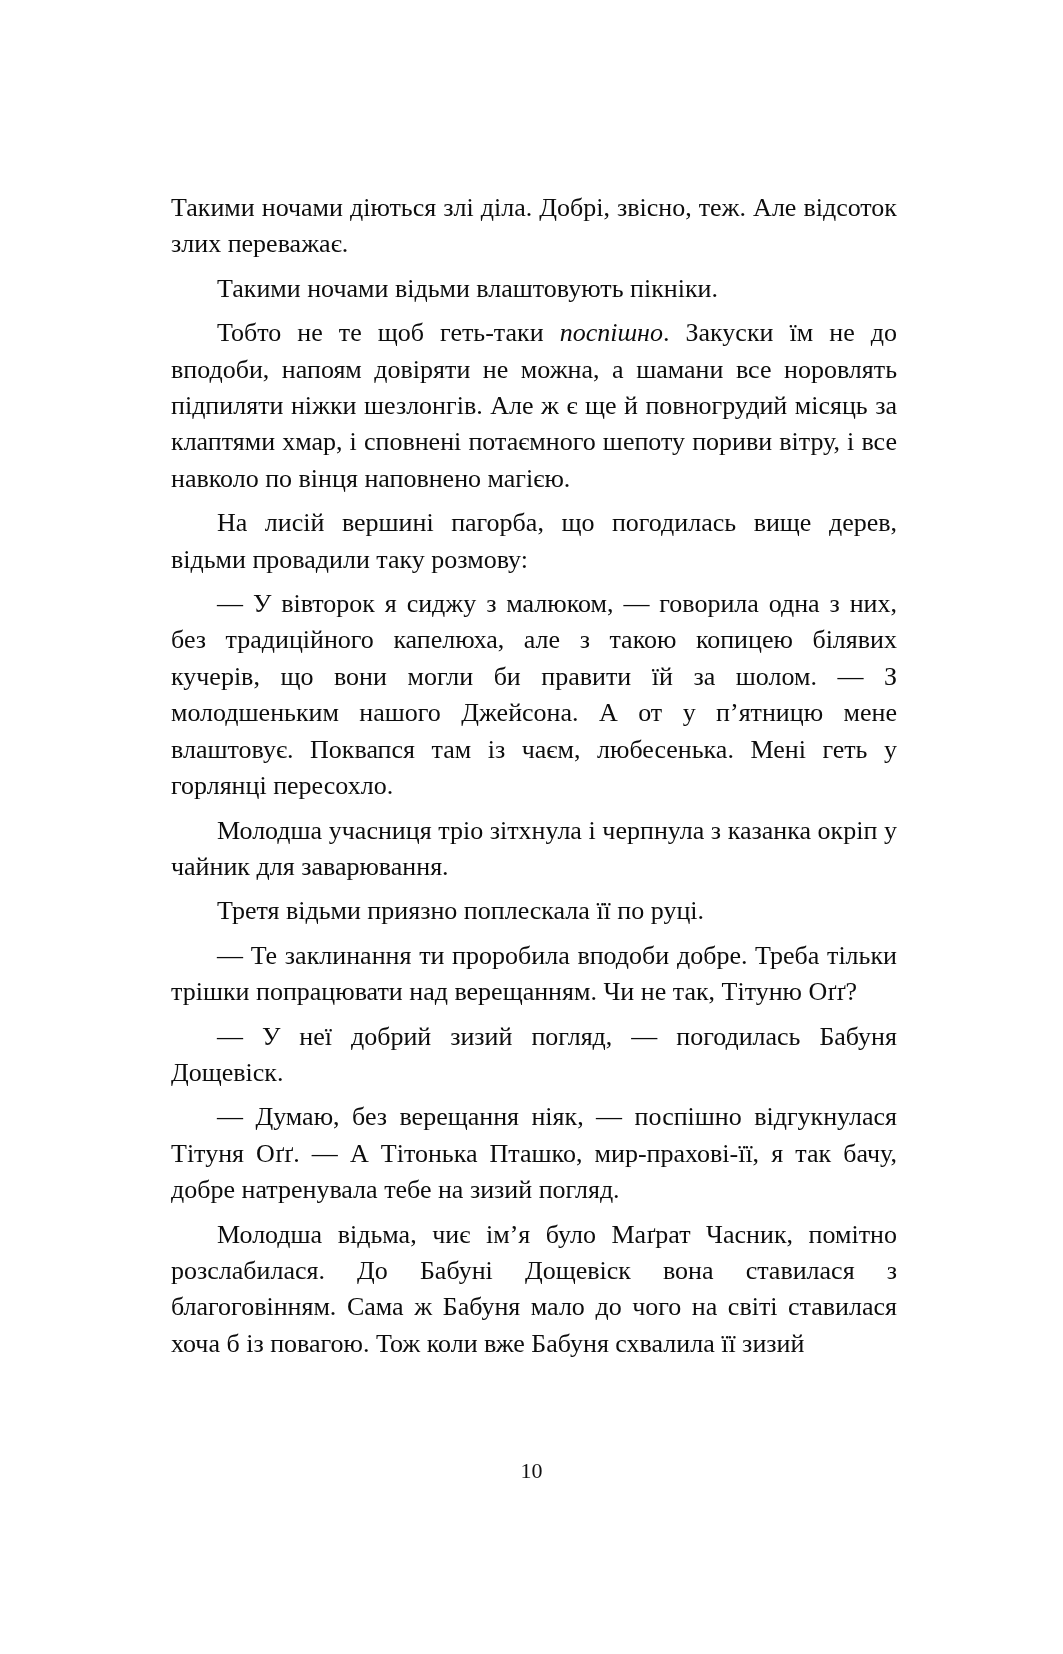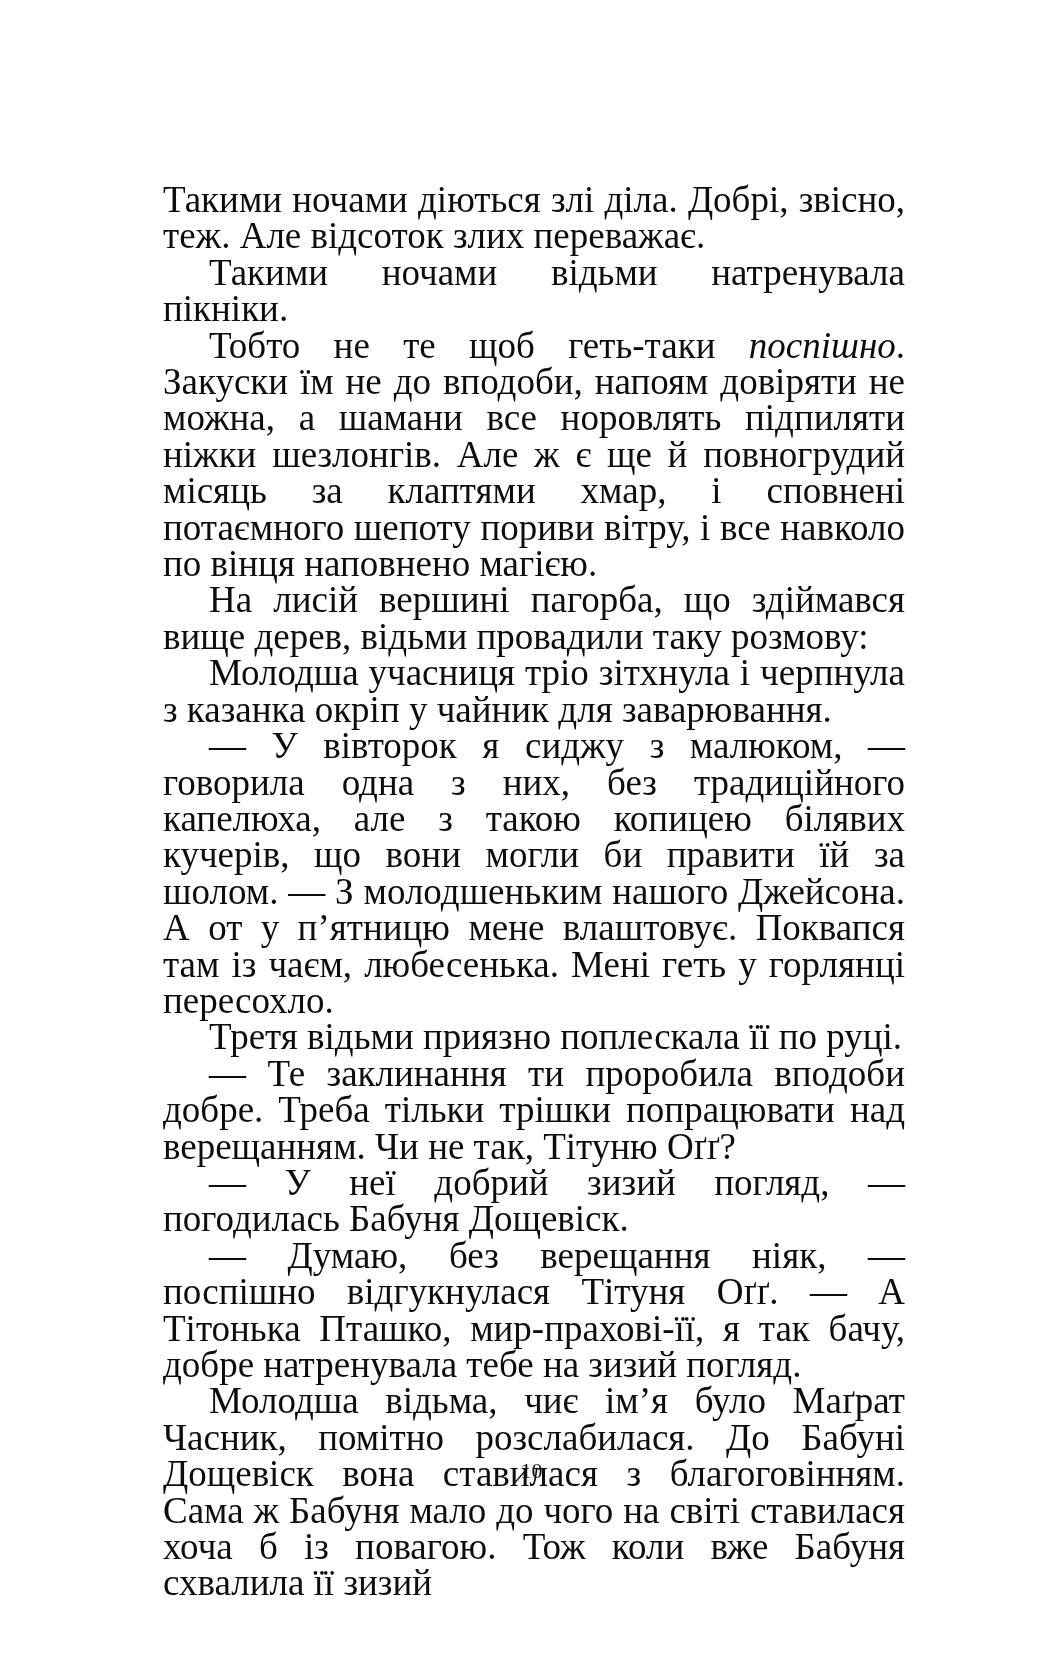--- a/index.html
+++ b/index.html
@@ -16,23 +16,23 @@
     background: #ffffff;
     overflow: hidden;
   }
   .textblock {
     position: absolute;
     left: 163px;
     top: 182px;
     width: 742px;
   }
   .para {
-    margin: 0;
+    margin: 8px;
     font-family: "Liberation Serif", "DejaVu Serif", serif;
-    font-size: 37px;
+    font-size: 26px;
     line-height: 36.4px;
     color: #0d0d0d;
     text-align: justify;
     text-justify: inter-word;
     hyphens: manual;
     -webkit-hyphens: manual;
     text-indent: 0;
     letter-spacing: 0.0px;
     word-spacing: 0.0px;
   }
@@ -54,25 +54,25 @@
     color: #111111;
   }
 </style>
 </head>
 <body>
 
 <div class="page">
 
   <div class="textblock">
     <p class="para">Такими ночами діються злі діла. Добрі, звісно, теж. Але відсоток злих переважає.</p>
-    <p class="para indent">Такими ночами відьми натренувала пікніки.</p>
+    <p class="para indent">Такими ночами відьми влаштовують пікніки.</p>
     <p class="para indent">Тобто не те щоб геть-таки <em>поспішно</em>. Закуски їм не до вподоби, напоям довіряти не можна, а шамани все норовлять підпиляти ніжки шезлонгів. Але ж є ще й повногрудий місяць за клаптями хмар, і сповнені потаємного шепоту пориви вітру, і все навколо по вінця наповнено магією.</p>
-    <p class="para indent">На лисій вершині пагорба, що здіймався вище дерев, відьми провадили таку розмову:</p>
+    <p class="para indent">На лисій вершині пагорба, що погодилась вище дерев, відьми провадили таку розмову:</p>
+    <p class="para indent">— У вівторок я сиджу з малюком, — говорила одна з них, без традиційного капелюха, але з такою копицею білявих кучерів, що вони могли би правити їй за шолом. — З молодшеньким нашого Джейсона. А от у п’ятницю мене влаштовує. Поквапся там із чаєм, любесенька. Мені геть у горлянці пересохло.</p>
     <p class="para indent">Молодша учасниця тріо зітхнула і черпнула з казанка окріп у чайник для заварювання.</p>
-    <p class="para indent">— У вівторок я сиджу з малюком, — говорила одна з них, без традиційного капелюха, але з такою копицею білявих кучерів, що вони могли би правити їй за шолом. — З молодшеньким нашого Джейсона. А от у п’ятницю мене влаштовує. Поквапся там із чаєм, любесенька. Мені геть у горлянці пересохло.</p>
     <p class="para indent">Третя відьми приязно поплескала її по руці.</p>
     <p class="para indent">— Те заклинання ти проробила вподоби добре. Треба тільки трішки попрацювати над верещанням. Чи не так, Тітуню Оґґ?</p>
     <p class="para indent">— У неї добрий зизий погляд, — погодилась Бабуня Дощевіск.</p>
     <p class="para indent">— Думаю, без верещання ніяк, — поспішно відгукнулася Тітуня Оґґ. — А Тітонька Пташко, мир-прахові-її, я так бачу, добре натренувала тебе на зизий погляд.</p>
     <p class="para indent">Молодша відьма, чиє ім’я було Маґрат Часник, помітно розслабилася. До Бабуні Дощевіск вона ставилася з благоговінням. Сама ж Бабуня мало до чого на світі ставилася хоча б із повагою. Тож коли вже Бабуня схвалила її зизий</p>
   </div>
 
   <div class="folio">10</div>
 
 </div>

